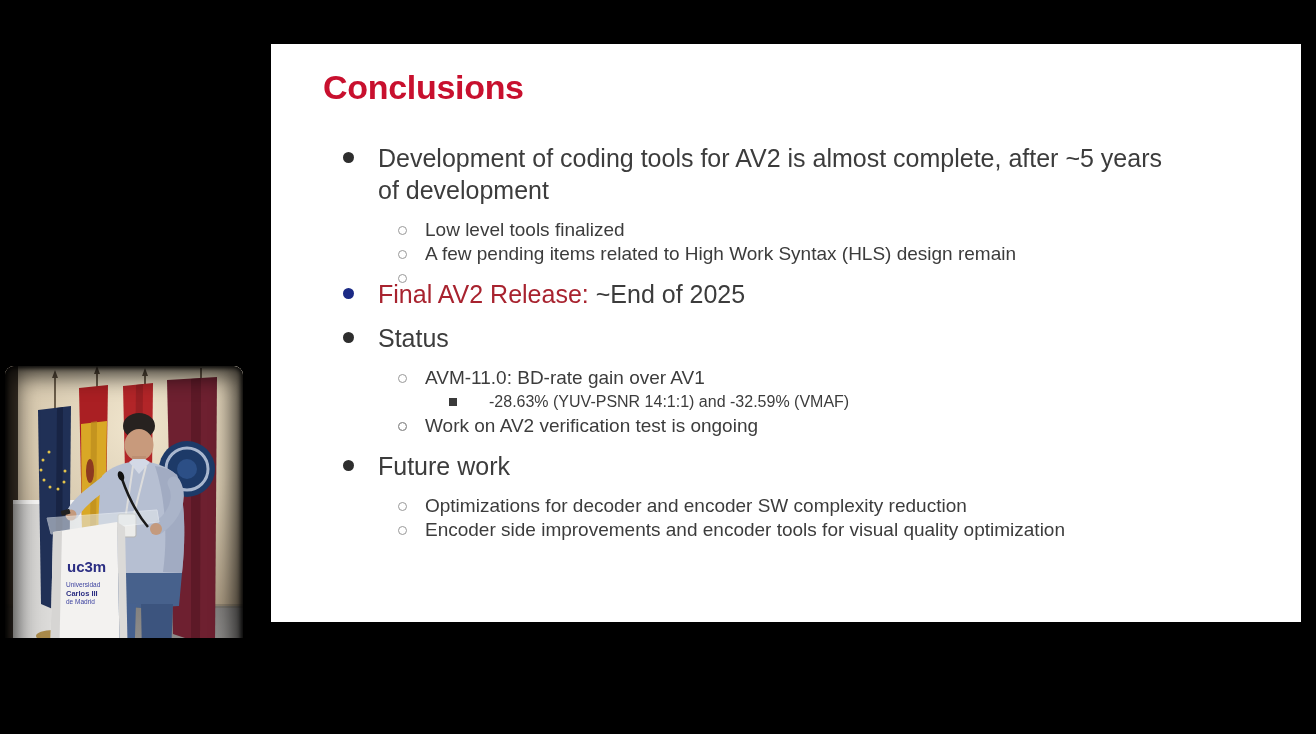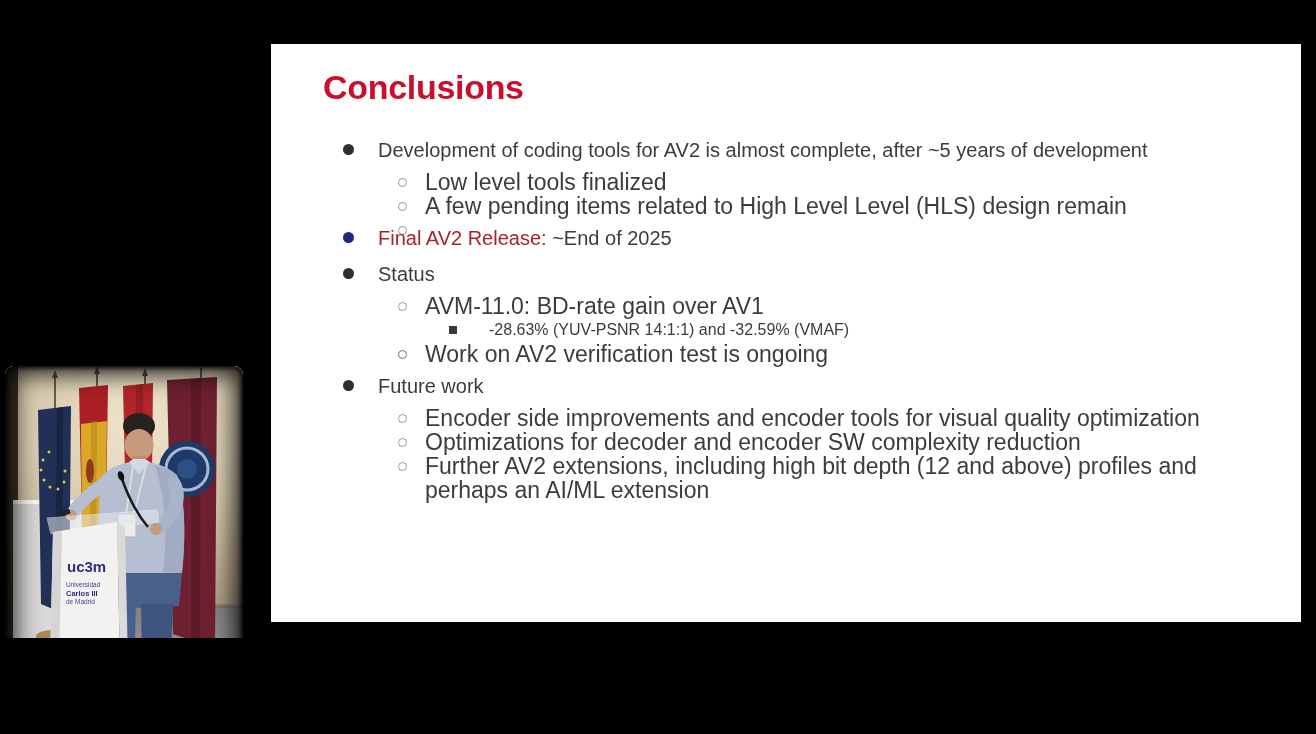--- a/index.html
+++ b/index.html
@@ -9,22 +9,22 @@
   *{margin:0;padding:0;box-sizing:border-box}
   html,body{width:1316px;height:734px;overflow:hidden}
   body{font-family:"Liberation Sans","DejaVu Sans",sans-serif;background:var(--page_bg)}
   .stage{position:relative;width:1316px;height:638px;background:var(--page_bg);overflow:hidden}
 
   
   .slide{position:absolute;left:271px;top:44px;width:1030px;height:578px;background:var(--slide_bg)}
   .slide-title{position:absolute;left:52px;top:24px;font-size:34px;font-weight:bold;color:var(--title_red);letter-spacing:-.3px}
   .content{position:absolute;left:0;top:86px;right:0}
   .line{position:relative;color:var(--text)}
-  .l1{font-size:20px;line-height:32px;padding:0 123px 0 107px;margin:4px 0}
-  .l2{font-size:23px;line-height:24px;padding:0 70px 0 154px}
+  .l1{font-size:25px;line-height:32px;padding:0 123px 0 107px;margin:12px 0}
+  .l2{font-size:19px;line-height:24px;padding:0 70px 0 154px}
   .l3{font-size:16px;line-height:24px;padding:0 40px 0 218px}
   .marker{position:absolute;display:block}
   .l1>.marker{left:72px;top:10px;width:11px;height:11px;border-radius:50%;background:var(--marker_dark)}
   .l2>.marker{left:127px;top:8px;width:9px;height:9px;border-radius:50%;border:1.7px solid var(--marker_gray);background:transparent}
   .l3>.marker{left:178px;top:8px;width:8px;height:8px;background:#3a3a3a}
   .navy>.marker{background:var(--bullet_navy)}
   .lead{color:var(--accent_red)}
 
   
   .video{position:absolute;left:5px;top:366px;width:238px;height:345px;border-radius:9px;overflow:hidden;background:#e5e5e5}
@@ -44,21 +44,21 @@
       <div class="line l1">
         <span class="marker"></span>
         <span>Development of coding tools for AV2 is almost complete, after ~5 years of development</span>
       </div>
       <div class="line l2">
         <span class="marker"></span>
         <span>Low level tools finalized</span>
       </div>
       <div class="line l2">
         <span class="marker"></span>
-        <span>A few pending items related to High Level Level (HLS) design remain</span>
+        <span>A few pending items related to High Work Syntax (HLS) design remain</span>
       </div>
       <div class="line l2">
         <span class="marker"></span>
       </div>
       <div class="line l1 navy">
         <span class="marker"></span>
         <span class="lead">Final AV2 Release:</span><span> ~End of 2025</span>
       </div>
       <div class="line l1">
         <span class="marker"></span>
@@ -78,29 +78,25 @@
       <div class="line l2">
         <span class="marker"></span>
         <span>Work on AV2 verification test is ongoing</span>
       </div>
       <div class="line l1">
         <span class="marker"></span>
         <span>Future work</span>
       </div>
       <div class="line l2">
         <span class="marker"></span>
+        <span>Optimizations for decoder and encoder SW complexity reduction</span>
+      </div>
+      <div class="line l2">
+        <span class="marker"></span>
         <span>Encoder side improvements and encoder tools for visual quality optimization</span>
-      </div>
-      <div class="line l2">
-        <span class="marker"></span>
-        <span>Optimizations for decoder and encoder SW complexity reduction</span>
-      </div>
-      <div class="line l2">
-        <span class="marker"></span>
-        <span>Further AV2 extensions, including high bit depth (12 and above) profiles and perhaps an AI/ML extension</span>
       </div>
     </div>
   </div>
 
   <div class="video">
     <svg width="238" height="345" viewBox="0 0 238 345">
       <defs>
         <radialGradient id="wallGrad" cx="0.55" cy="0.22" r="0.95">
           <stop offset="0" stop-color="#f0e5cd"></stop>
           <stop offset="0.45" stop-color="#d8cab0"></stop>

